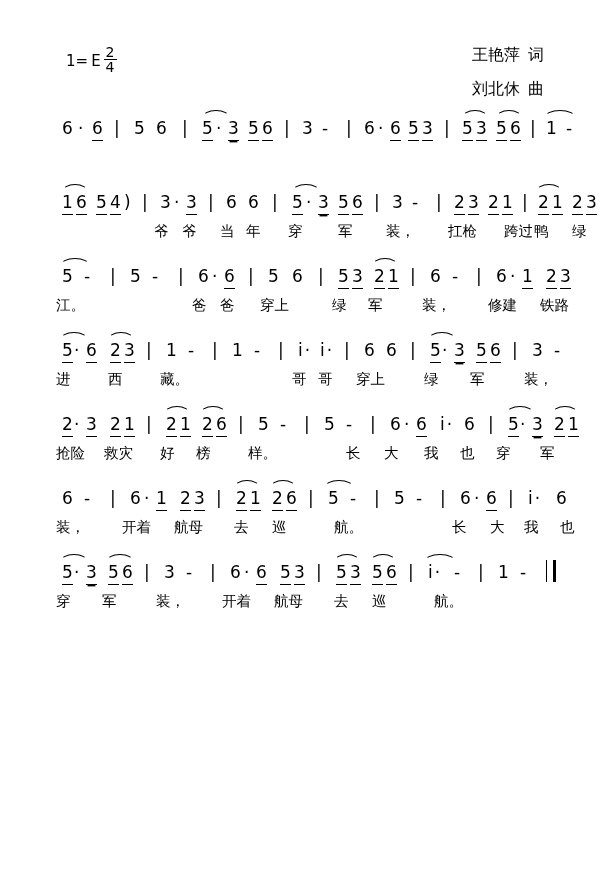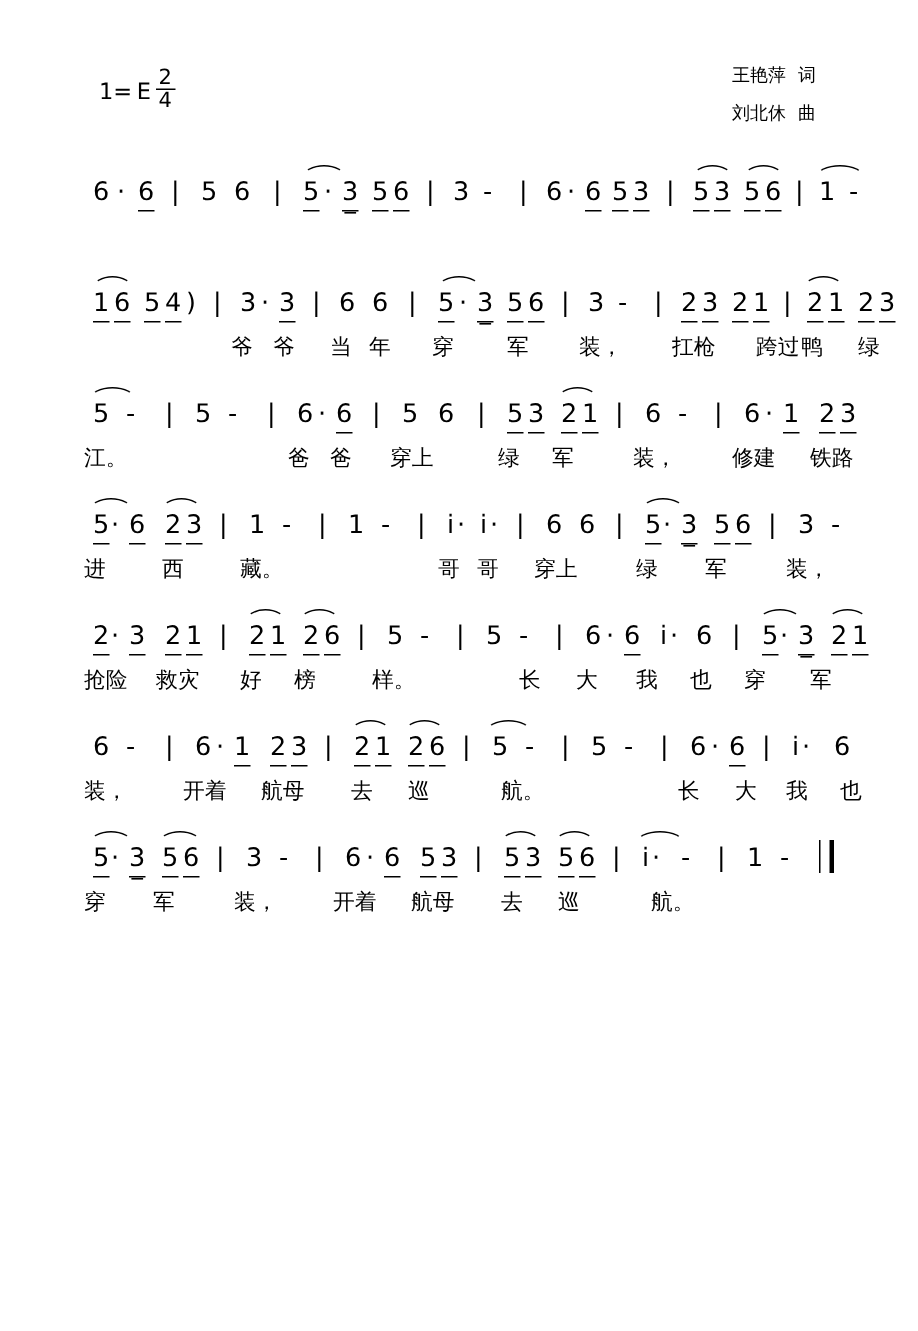--- a/index.html
+++ b/index.html
@@ -59,21 +59,21 @@
   }
   .frac .den {
     display: block;
     padding: 0 2px;
   }
   .credits {
     position: absolute;
     right: 68px;
     top: 0px;
     text-align: left;
-    font-size: 12px;
+    font-size: 16px;
     line-height: 2.1;
   }
   .credits div span.role {
     margin-left: 8px;
   }
 
   .staff {
     margin: 0 auto;
     width: 500px;
     position: relative;

